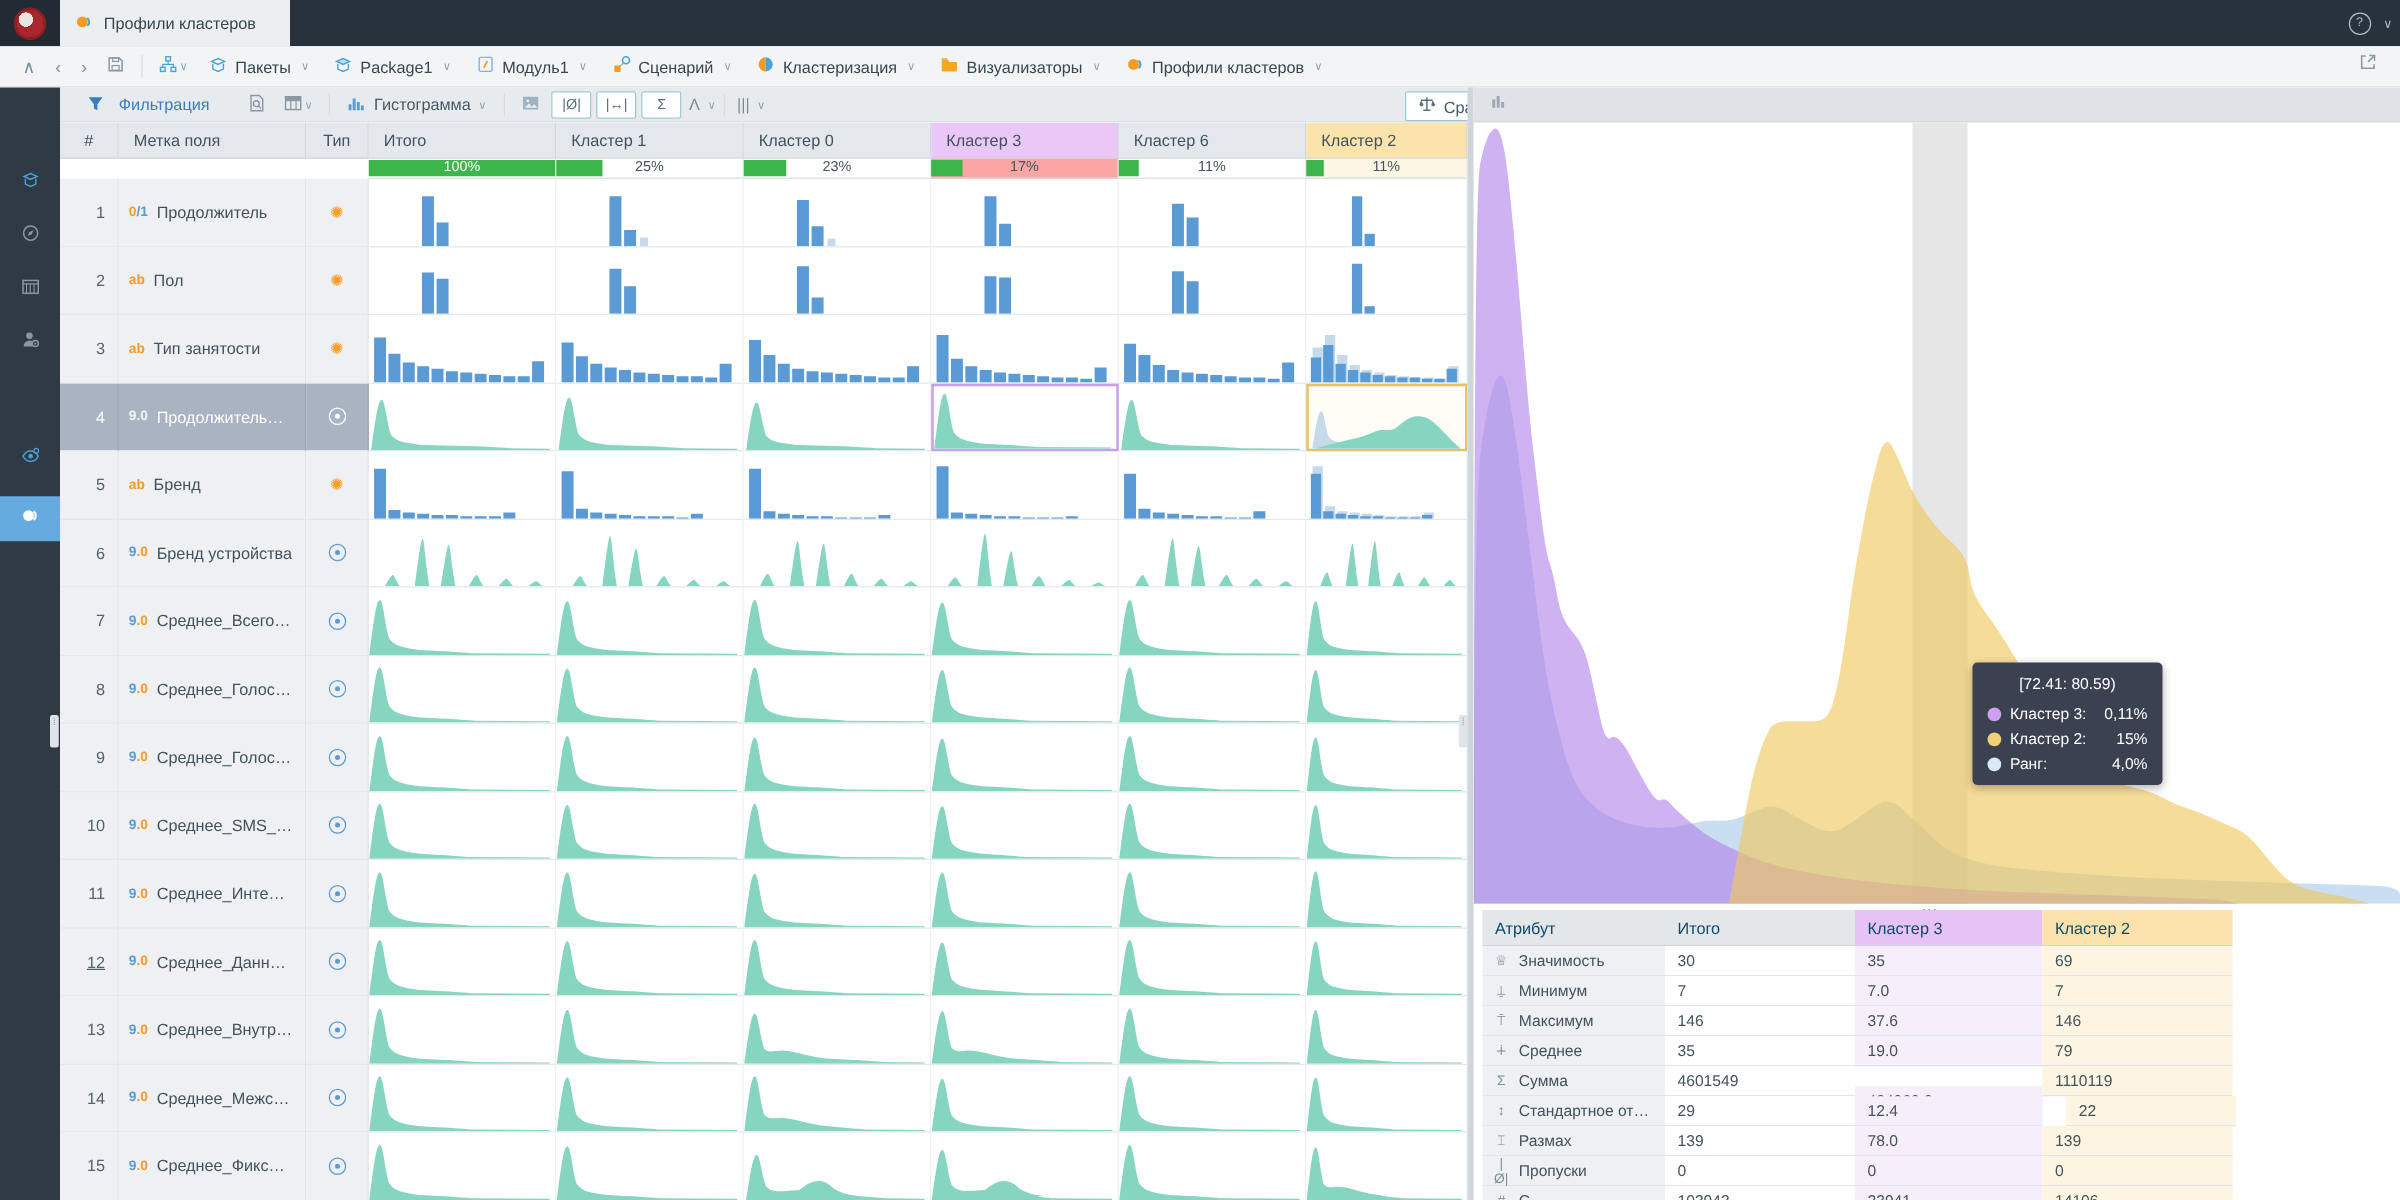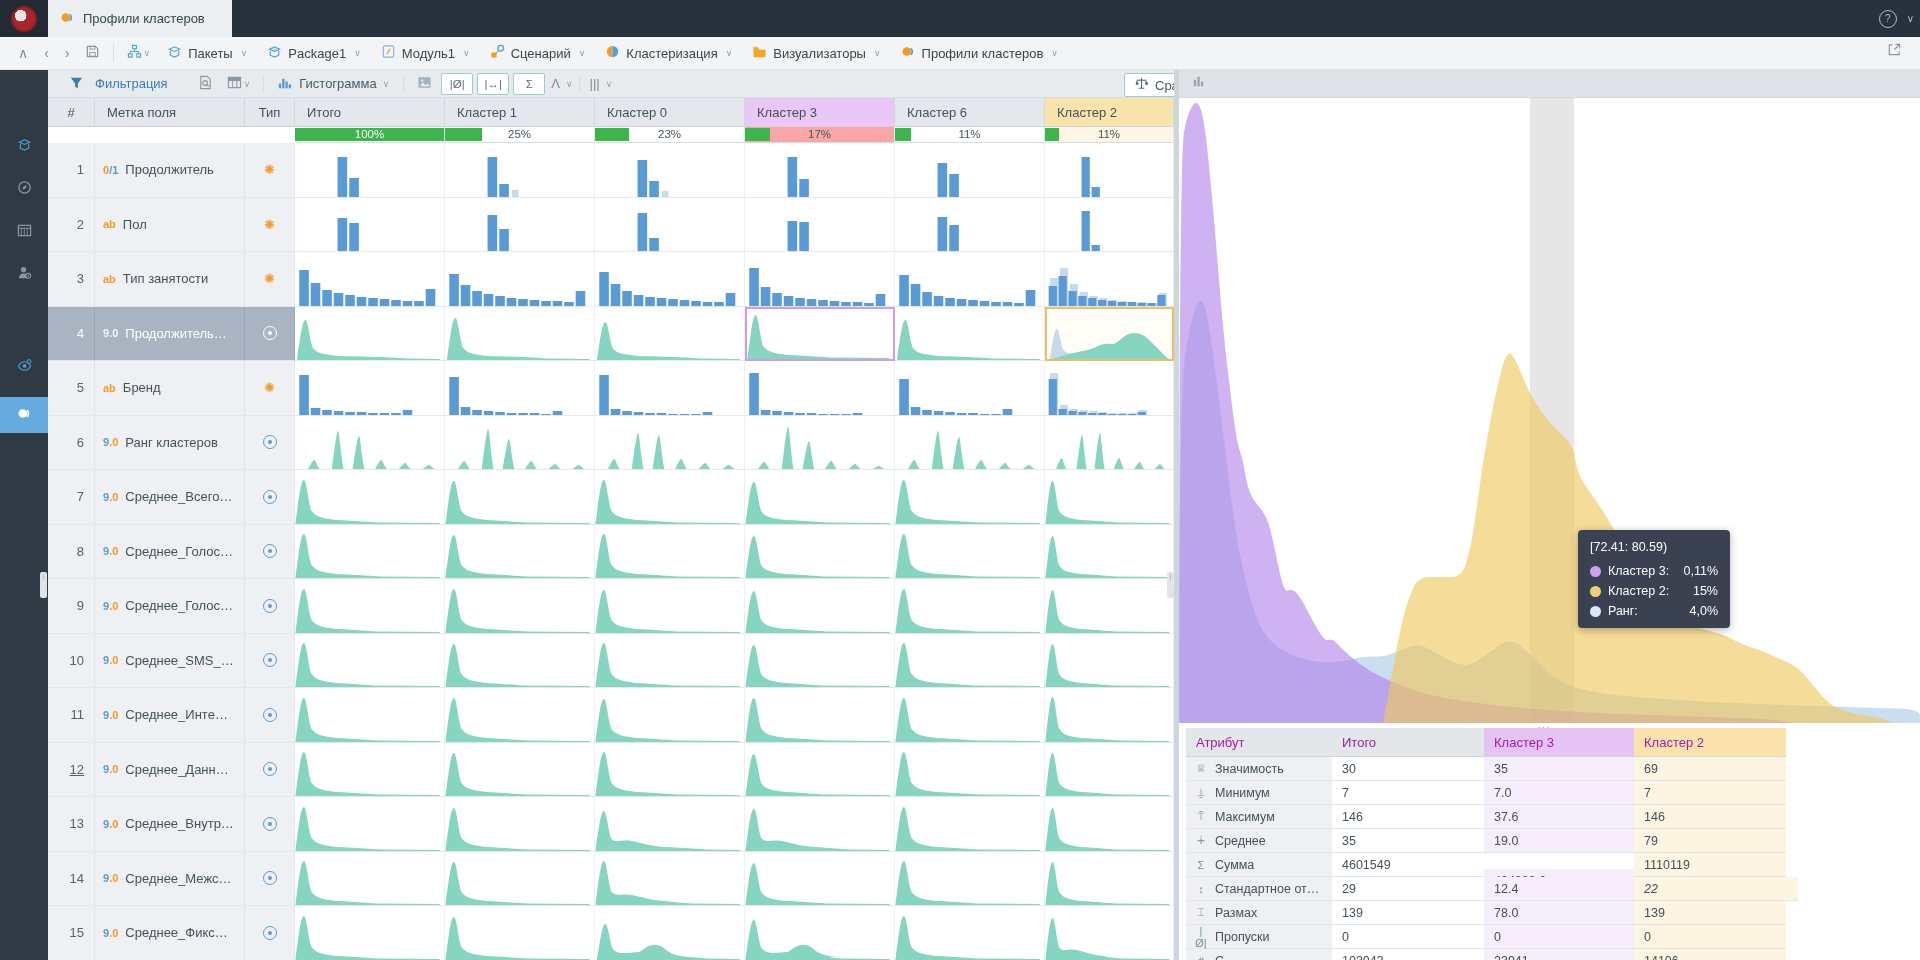--- a/index.html
+++ b/index.html
@@ -63,26 +63,26 @@
   .dcell svg{display:block;width:100%;height:48px;}
   .dcell.box-purple{border:2px solid #c9a0e8;}
   .dcell.box-yellow{border:2px solid #e8c06a;background:#fffdf6;}
   .drag-dots{position:absolute;width:7px;height:26px;background:#dfe4e8;border-radius:2px;color:#8a98a5;font-size:8px;line-height:5px;text-align:center;padding-top:3px;box-sizing:border-box;}
   
   #vsep{left:1174px;top:70px;width:5px;height:890px;background:#cfd6db;}
   #panel{left:1179px;top:70px;width:741px;height:890px;background:#fff;}
   #ptoolbar{left:0;top:0;width:741px;height:28px;background:#dfe3e7;border-bottom:1px solid #d2d8dd;display:flex;align-items:center;padding-left:12px;box-sizing:border-box;}
   #bigchart{left:0;top:28px;}
   #tooltip{left:399px;top:460px;width:152px;background:#3a4150;border-radius:4px;color:#fff;padding:10px 12px;box-sizing:border-box;font-size:12.5px;box-shadow:0 2px 8px rgba(0,0,0,.3);}
-  #tooltip .tt-title{margin-bottom:10px;}
+  #tooltip .tt-title{margin-bottom:10px;text-align:center;}
   .tt-row{display:flex;align-items:center;gap:7px;margin-top:6px;}
   .tt-dot{width:11px;height:11px;border-radius:50%;flex:none;}
   .tt-val{margin-left:auto;}
   #stats{left:0;top:658px;width:741px;}
-  .st-h{height:29px;background:#e3e7ea;border-bottom:1px solid #cfd5da;box-sizing:border-box;display:flex;align-items:center;padding-left:10px;font-size:13px;color:#a21caf;position:absolute;}
+  .st-h{height:29px;background:#e3e7ea;border-bottom:1px solid #cfd5da;box-sizing:border-box;display:flex;align-items:center;padding-left:10px;font-size:13px;color:#0c4a6e;position:absolute;}
   .st-h.acc-purple{background:#e5c3f5;}
   .st-h.acc-yellow{background:#fce3ab;}
   .st-c{height:24px;border-bottom:1px solid #e2e6ea;box-sizing:border-box;display:flex;align-items:center;padding-left:10px;font-size:12.5px;color:#43525c;position:absolute;background:#fff;}
   .st-c.lab{background:#eef0f3;gap:7px;padding-left:8px;}
   .st-c.lab .sic{color:#78909c;font-size:11px;width:14px;text-align:center;flex:none;}
   .st-c.colp{background:#f6eefb;}
   .st-c.coly{background:#fdf5e1;}
   #st-handle{left:358px;top:650px;color:#8a98a5;font-size:13px;letter-spacing:1px;}
 </style>
 </head>
@@ -684,21 +684,21 @@
             <rect x="79.60000000000001" y="47" width="9" height="1" fill="#5b9bd5"></rect>
             <rect x="90.4" y="47" width="9" height="1" fill="#5b9bd5"></rect>
             <rect x="101.2" y="45" width="9" height="3" fill="#5b9bd5"></rect>
           </svg>
         </div>
       </div>
       <div class="abs" style="left: 0px; top: 0px;">
         <div class="rcell lab-bg rnum" style="left: 0px; top: 317.5px; width: 47px; height: 54.5px;">6</div>
         <div class="rcell lab-bg rlabel" style="left: 47px; top: 317.5px; width: 150px; height: 54.5px;">
           <span class="badge"><span class="bb">9</span><span class="bo">.0</span></span>
-          <span>Ранг кластеров</span>
+          <span>Бренд устройства</span>
         </div>
         <div class="rcell lab-bg rtype" style="left: 197px; top: 317.5px; width: 50px; height: 54.5px;">
           <span class="eye">
             <i></i>
           </span>
         </div>
         <div class="dcell" style="left: 247px; top: 317.5px; width: 150px; height: 54.5px;">
           <svg viewBox="0 0 140 48" preserveAspectRatio="none">
             <path d="M12.2,48 C16.2,40.35 17.2,39 18.2,39 C19.2,39 20.2,43.5 23.2,48 Z" fill="#85d5c1"></path>
             <path d="M34.599999999999994,48 C38.599999999999994,15.700000000000003 39.599999999999994,10 40.599999999999994,10 C41.599999999999994,10 42.599999999999994,29 45.599999999999994,48 Z" fill="#85d5c1"></path>
@@ -1215,21 +1215,21 @@
         </div>
         <div class="st-c " style="left: 153px; width: 152px; top: 125px;">4601549</div>
         <div class="st-c colp" style="left: 305px; width: 150px; top: 125px; margin-top: 16px;">434969.0</div>
         <div class="st-c coly" style="left: 455px; width: 152px; top: 125px;">1110119</div>
         <div class="st-c lab" style="left: 7px; width: 146px; top: 149px;">
           <span class="sic">↕</span>
           <span>Стандартное от…</span>
         </div>
         <div class="st-c " style="left: 153px; width: 152px; top: 149px;">29</div>
         <div class="st-c colp" style="left: 305px; width: 150px; top: 149px;">12.4</div>
-        <div class="st-c coly" style="left: 455px; width: 164px; top: 149px; font-style: italic;">22</div>
+        <div class="st-c coly" style="left: 474px; width: 136px; top: 149px;">22</div>
         <div class="st-c lab" style="left: 7px; width: 146px; top: 173px;">
           <span class="sic">⌶</span>
           <span>Размах</span>
         </div>
         <div class="st-c " style="left: 153px; width: 152px; top: 173px;">139</div>
         <div class="st-c colp" style="left: 305px; width: 150px; top: 173px;">78.0</div>
         <div class="st-c coly" style="left: 455px; width: 152px; top: 173px;">139</div>
         <div class="st-c lab" style="left: 7px; width: 146px; top: 197px;">
           <span class="sic">|Ø|</span>
           <span>Пропуски</span>

